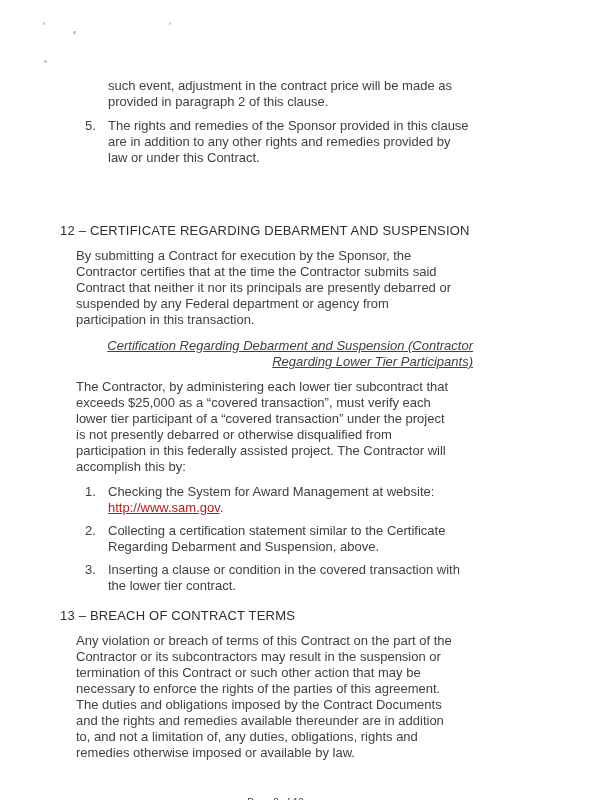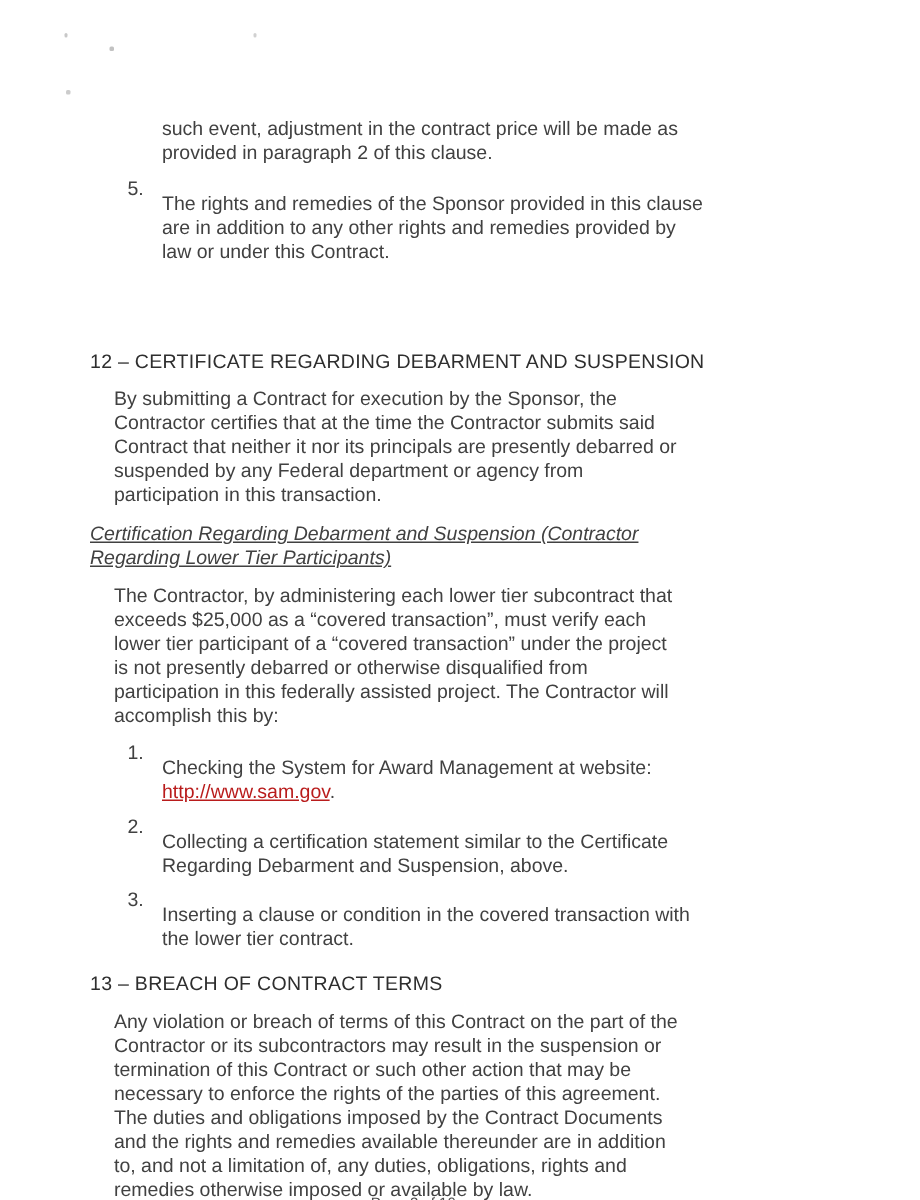--- a/index.html
+++ b/index.html
@@ -37,36 +37,36 @@
   }
   .num-item {
     display: flex;
     margin: 0 0 7px 25px;
   }
   .num-item .num {
     flex: 0 0 23px;
   }
   .num-item .itxt {
     flex: 1 1 auto;
-    margin-top: 10px;
   }
   .big-gap { height: 50px; }
   h2 {
     margin: 0 0 9px 0;
     font-size: 13px;
     line-height: 16px;
     font-weight: normal;
     color: #2e2e2e;
     letter-spacing: 0.2px;
   }
   .subheading {
     margin: 10px 0 9px 0;
     font-style: italic;
     text-decoration: underline;
     color: #414141;
+    text-align: right;
   }
   .doclink {
     color: #b91c1c;
     text-decoration: underline;
     cursor: pointer;
   }
   .footer {
     position: absolute;
     left: 0;
     right: 0;

